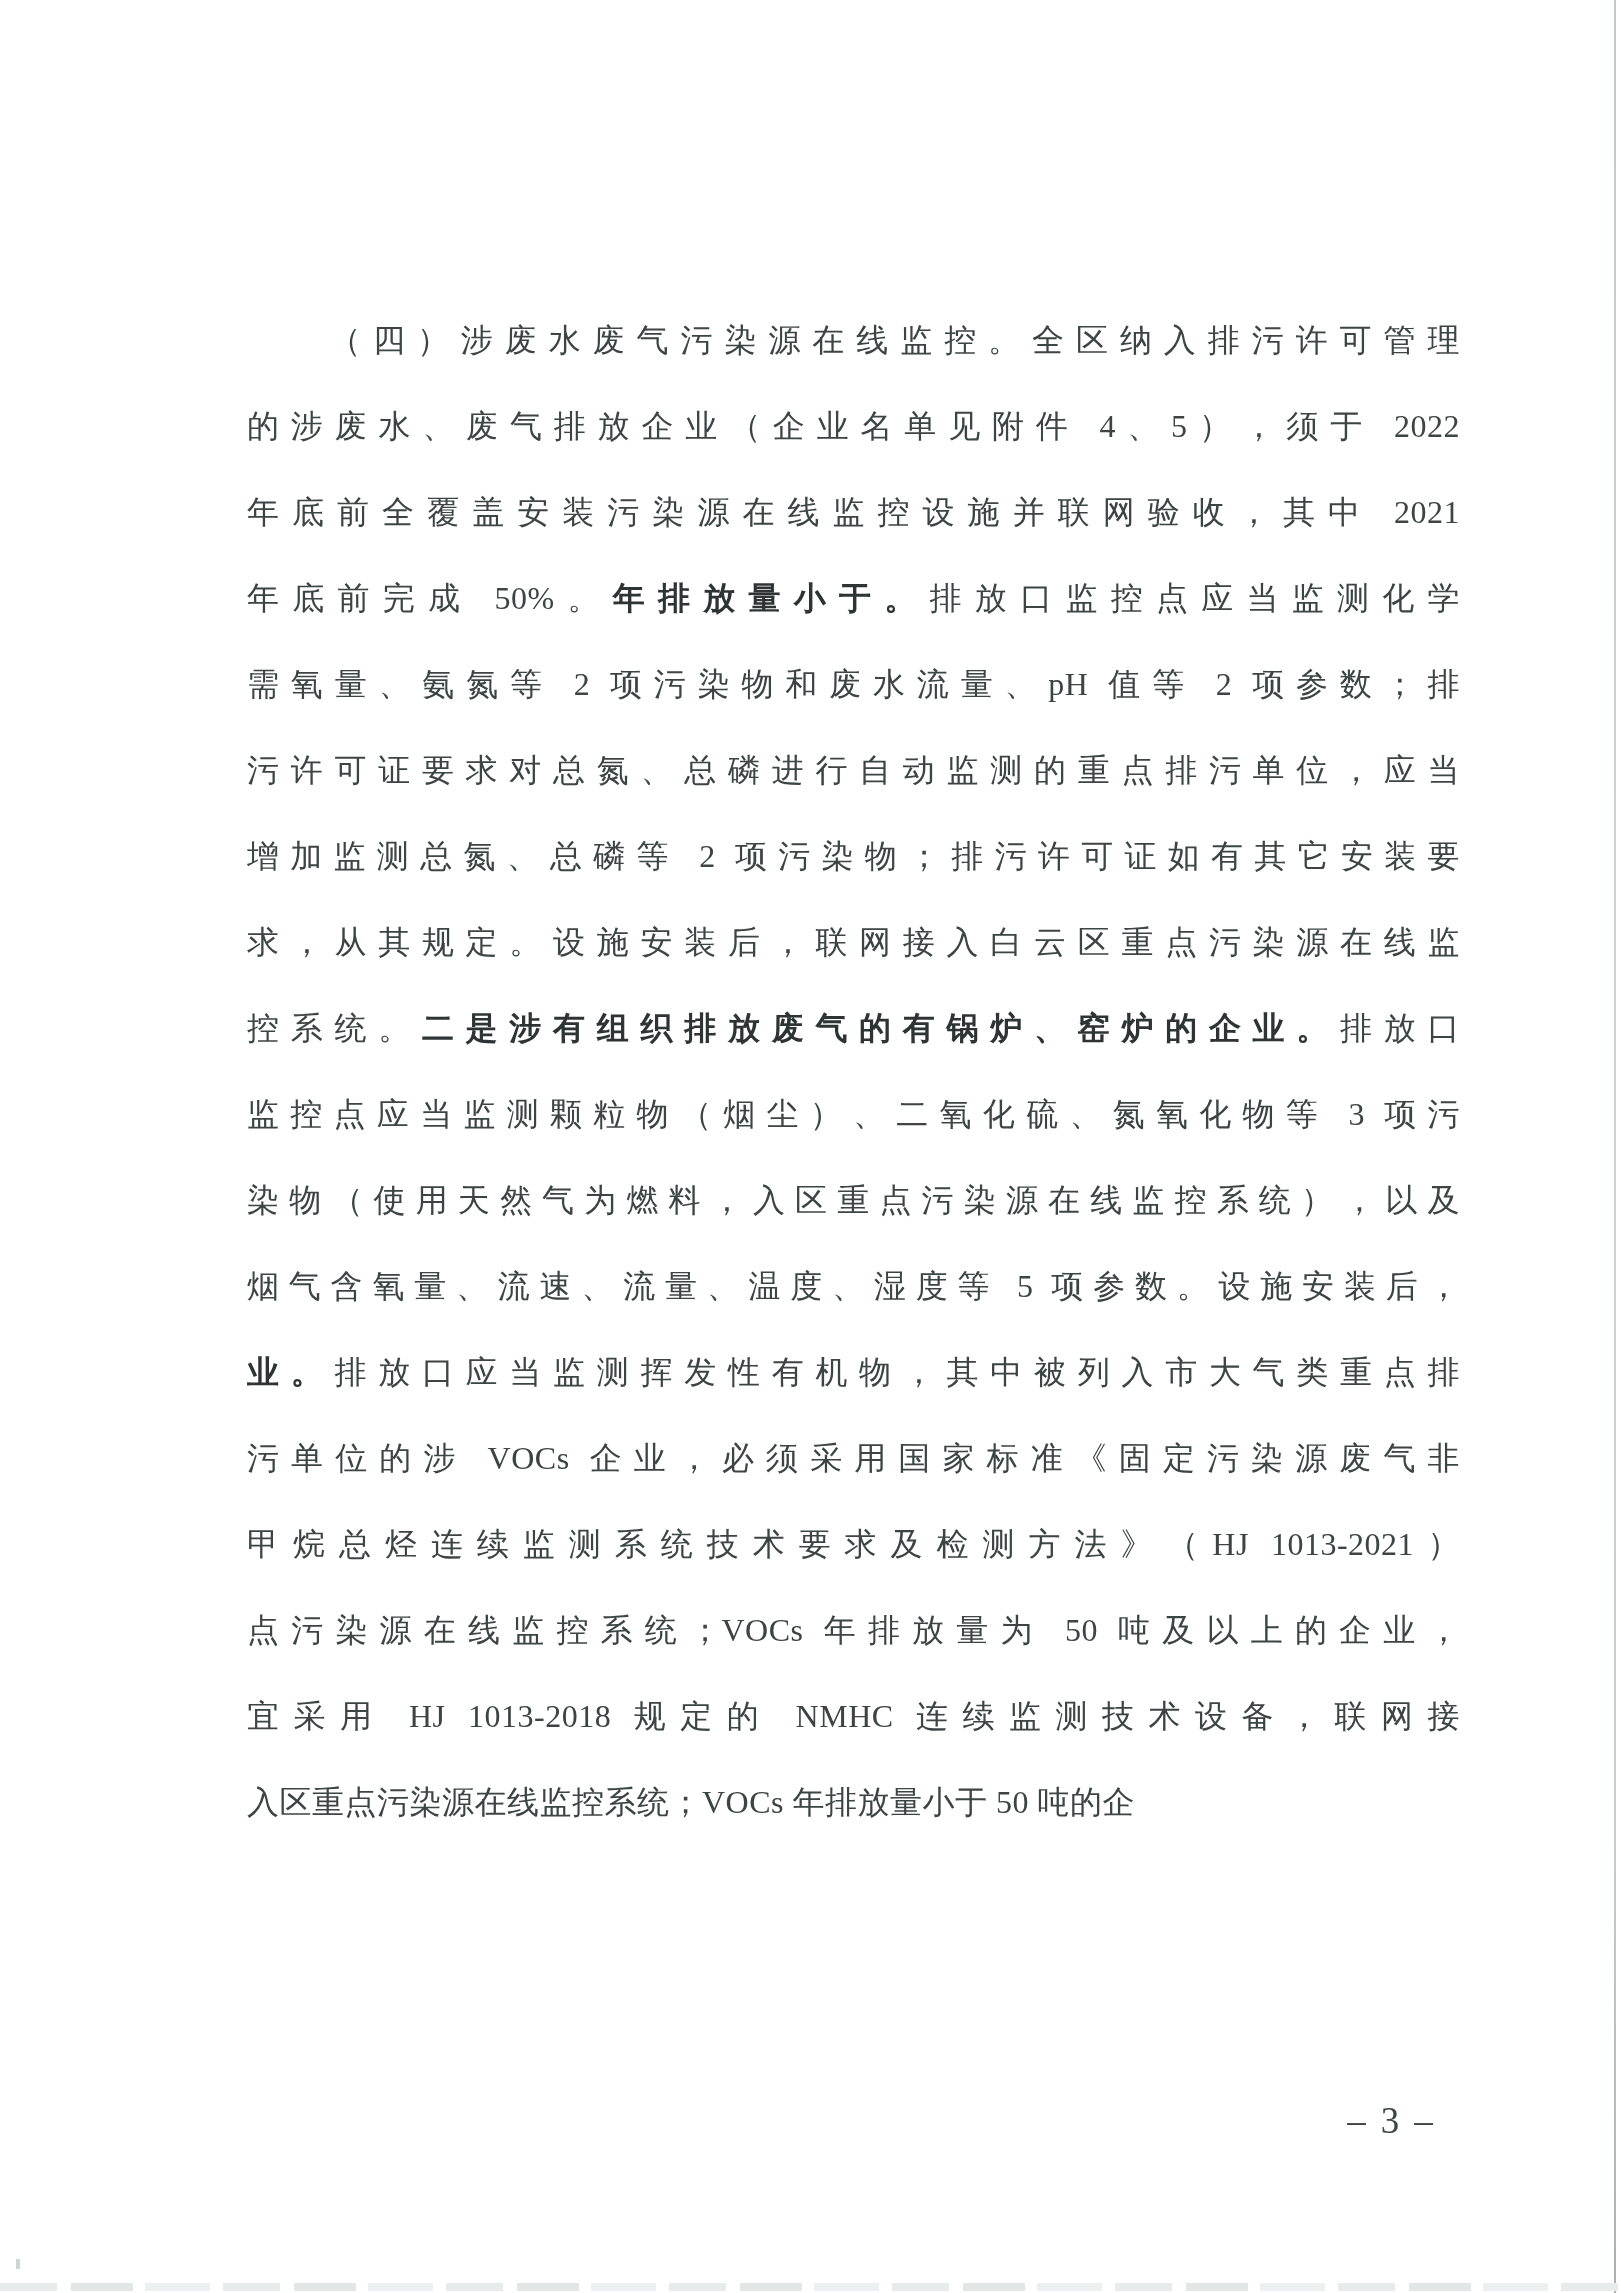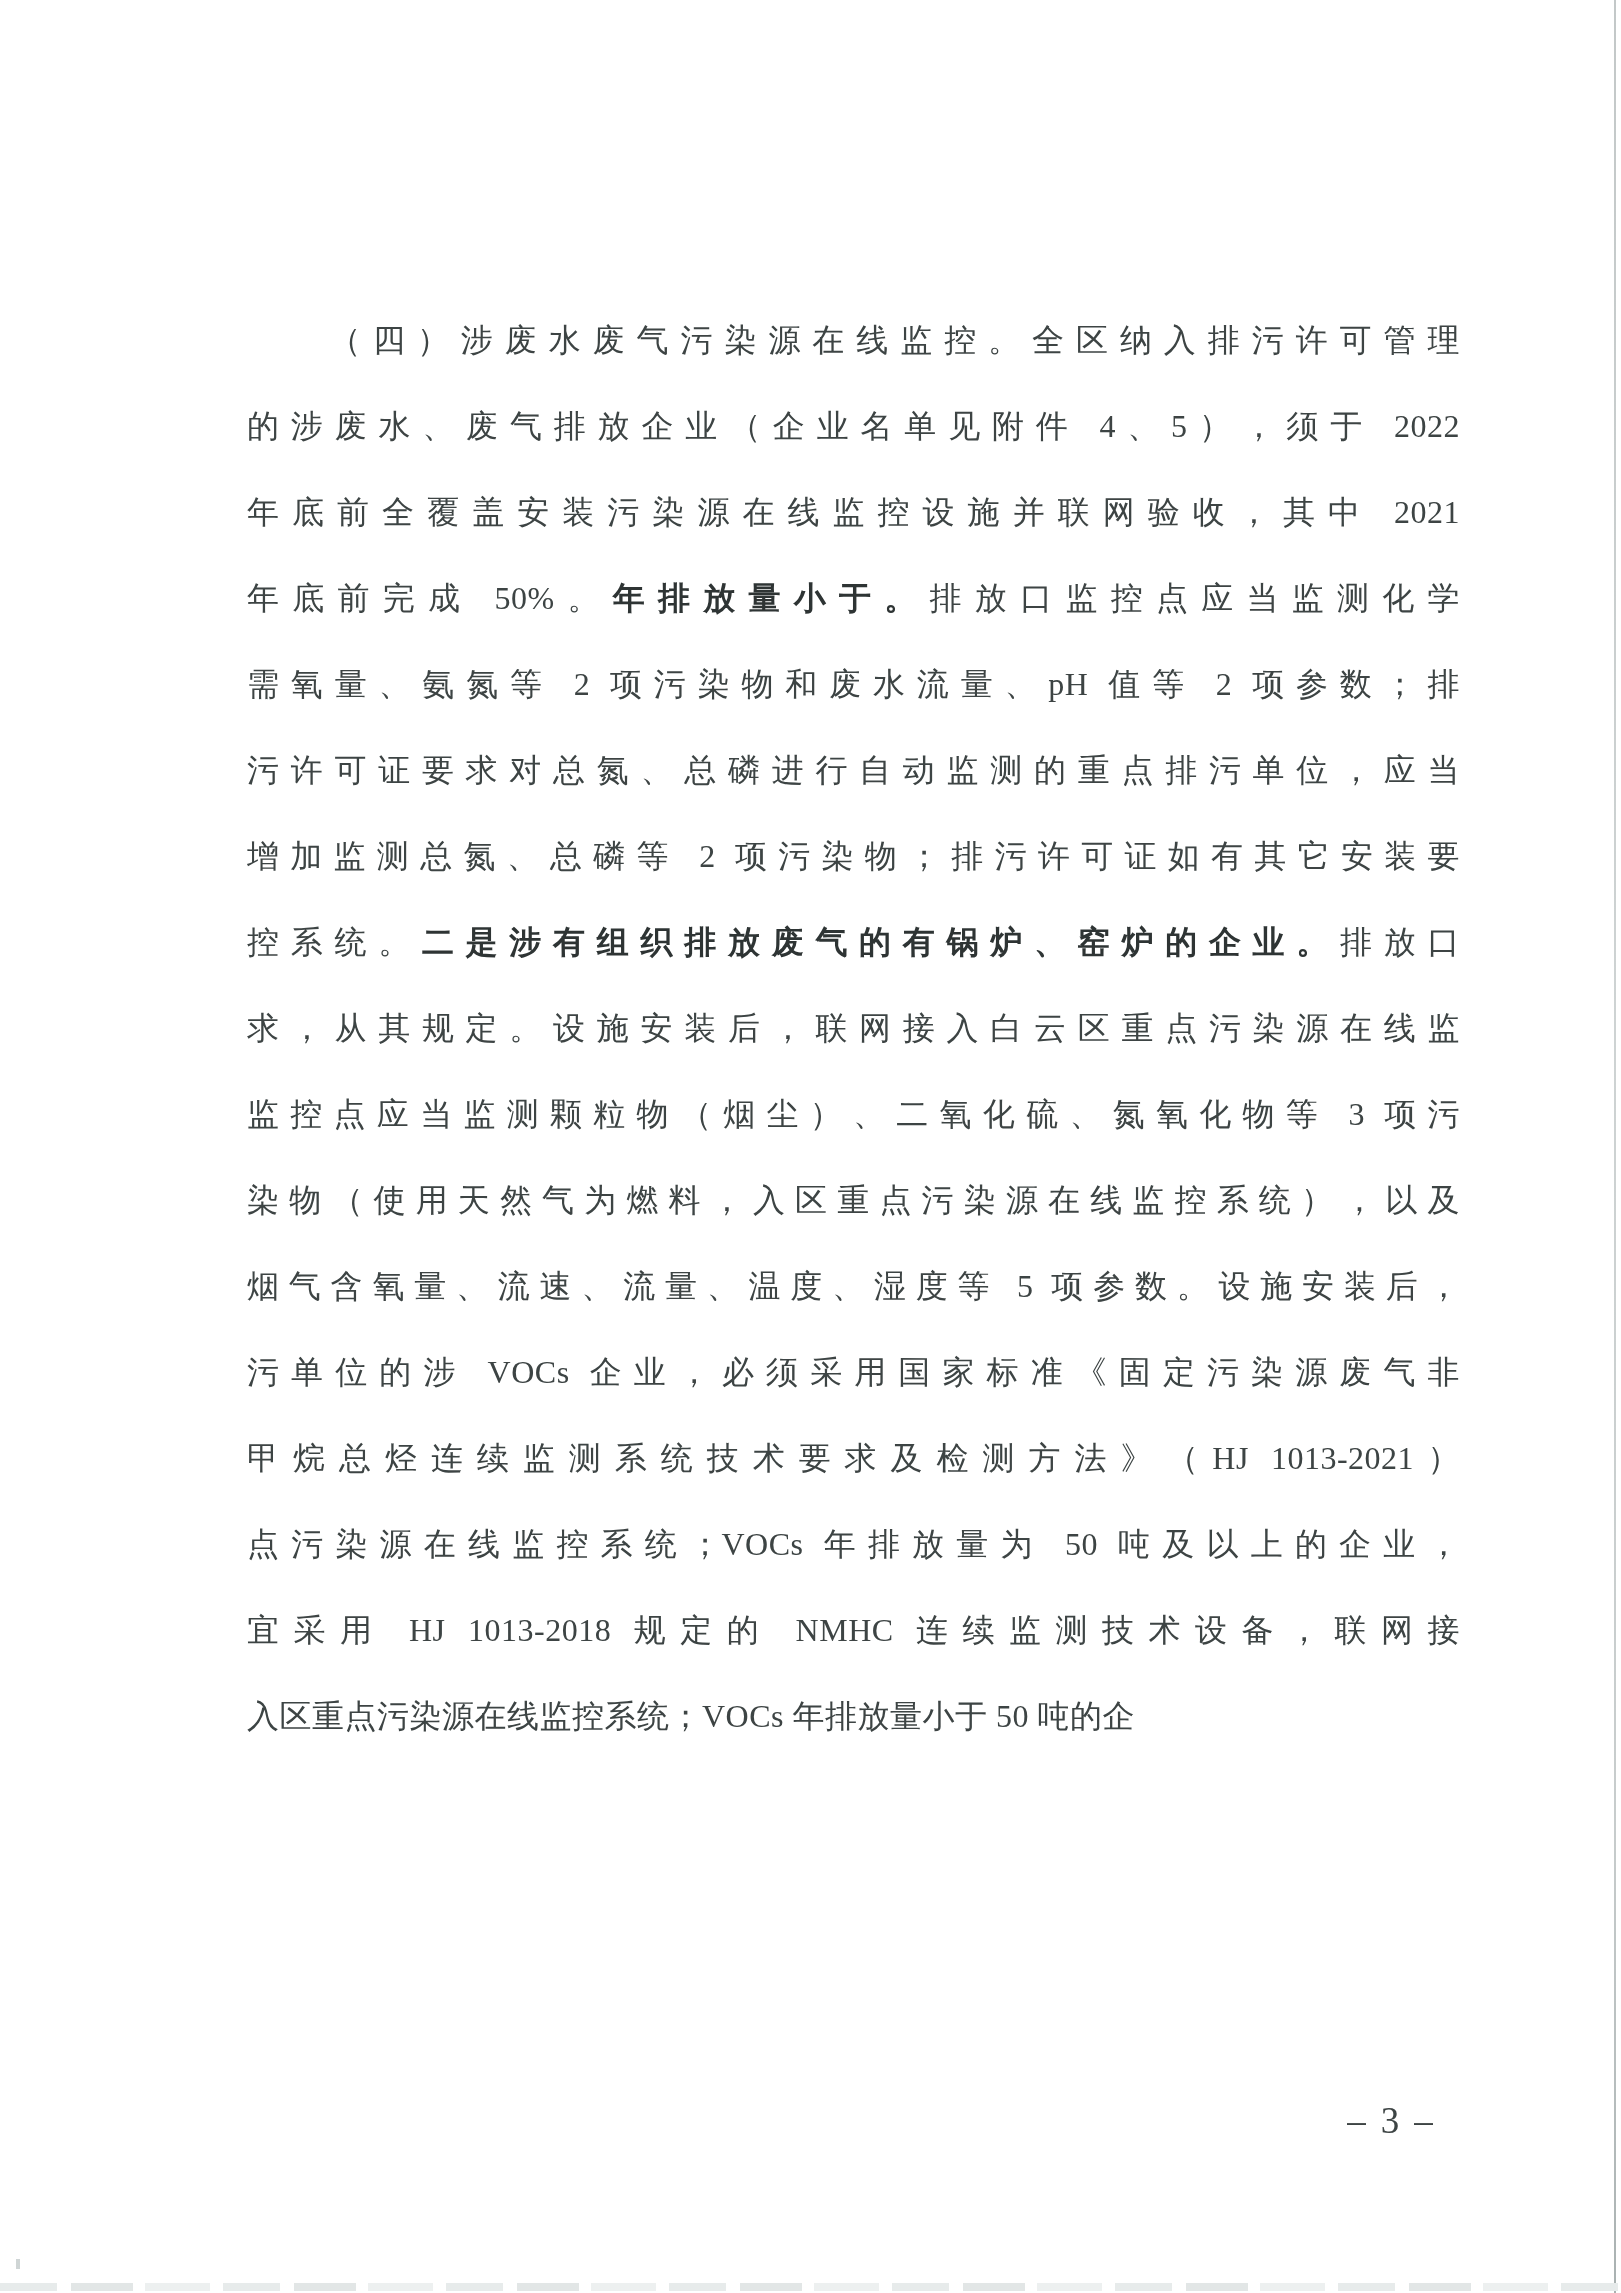--- a/index.html
+++ b/index.html
@@ -94,25 +94,26 @@
 <div class="page">
 
   <div class="text-block" id="text-block">
       <div class="line indent"><span class="seg">（四）涉废水废气污染源在线监控。全区纳入排污许可管理</span></div>
       <div class="line"><span class="seg">的涉废水、废气排放企业（企业名单见附件 4、5），须于 2022</span></div>
       <div class="line"><span class="seg">年底前全覆盖安装污染源在线监控设施并联网验收，其中 2021</span></div>
       <div class="line"><span class="seg">年底前完成 50%。</span><span class="seg bold">年排放量小于。</span><span class="seg">排放口监控点应当监测化学</span></div>
       <div class="line"><span class="seg">需氧量、氨氮等 2 项污染物和废水流量、pH 值等 2 项参数；排</span></div>
       <div class="line"><span class="seg">污许可证要求对总氮、总磷进行自动监测的重点排污单位，应当</span></div>
       <div class="line"><span class="seg">增加监测总氮、总磷等 2 项污染物；排污许可证如有其它安装要</span></div>
+      <div class="line"><span class="seg">求，从其规定。设施安装后，联网接入白云区重点污染源在线监</span></div>
       <div class="line"><span class="seg">控系统。</span><span class="seg bold">二是涉有组织排放废气的有锅炉、窑炉的企业。</span><span class="seg">排放口</span></div>
-      <div class="line"><span class="seg">求，从其规定。设施安装后，联网接入白云区重点污染源在线监</span></div>
       <div class="line"><span class="seg">监控点应当监测颗粒物（烟尘）、二氧化硫、氮氧化物等 3 项污</span></div>
       <div class="line"><span class="seg">染物（使用天然气为燃料，入区重点污染源在线监控系统），以及</span></div>
       <div class="line"><span class="seg">烟气含氧量、流速、流量、温度、湿度等 5 项参数。设施安装后，</span></div>
+      <div class="line"><span class="seg bold">业。</span><span class="seg">排放口应当监测挥发性有机物，其中被列入市大气类重点排</span></div>
       <div class="line"><span class="seg">污单位的涉 VOCs 企业，必须采用国家标准《固定污染源废气非</span></div>
       <div class="line"><span class="seg">甲烷总烃连续监测系统技术要求及检测方法》（HJ 1013-2021）</span></div>
       <div class="line"><span class="seg">点污染源在线监控系统；VOCs 年排放量为 50 吨及以上的企业，</span></div>
       <div class="line"><span class="seg">宜采用 HJ 1013-2018 规定的 NMHC 连续监测技术设备，联网接</span></div>
       <div class="line no-just"><span class="seg">入区重点污染源在线监控系统；VOCs 年排放量小于 50 吨的企</span></div>
     </div>
 
   <div class="page-number">– 3 –</div>
 
   <div class="scan-right-line"></div>

